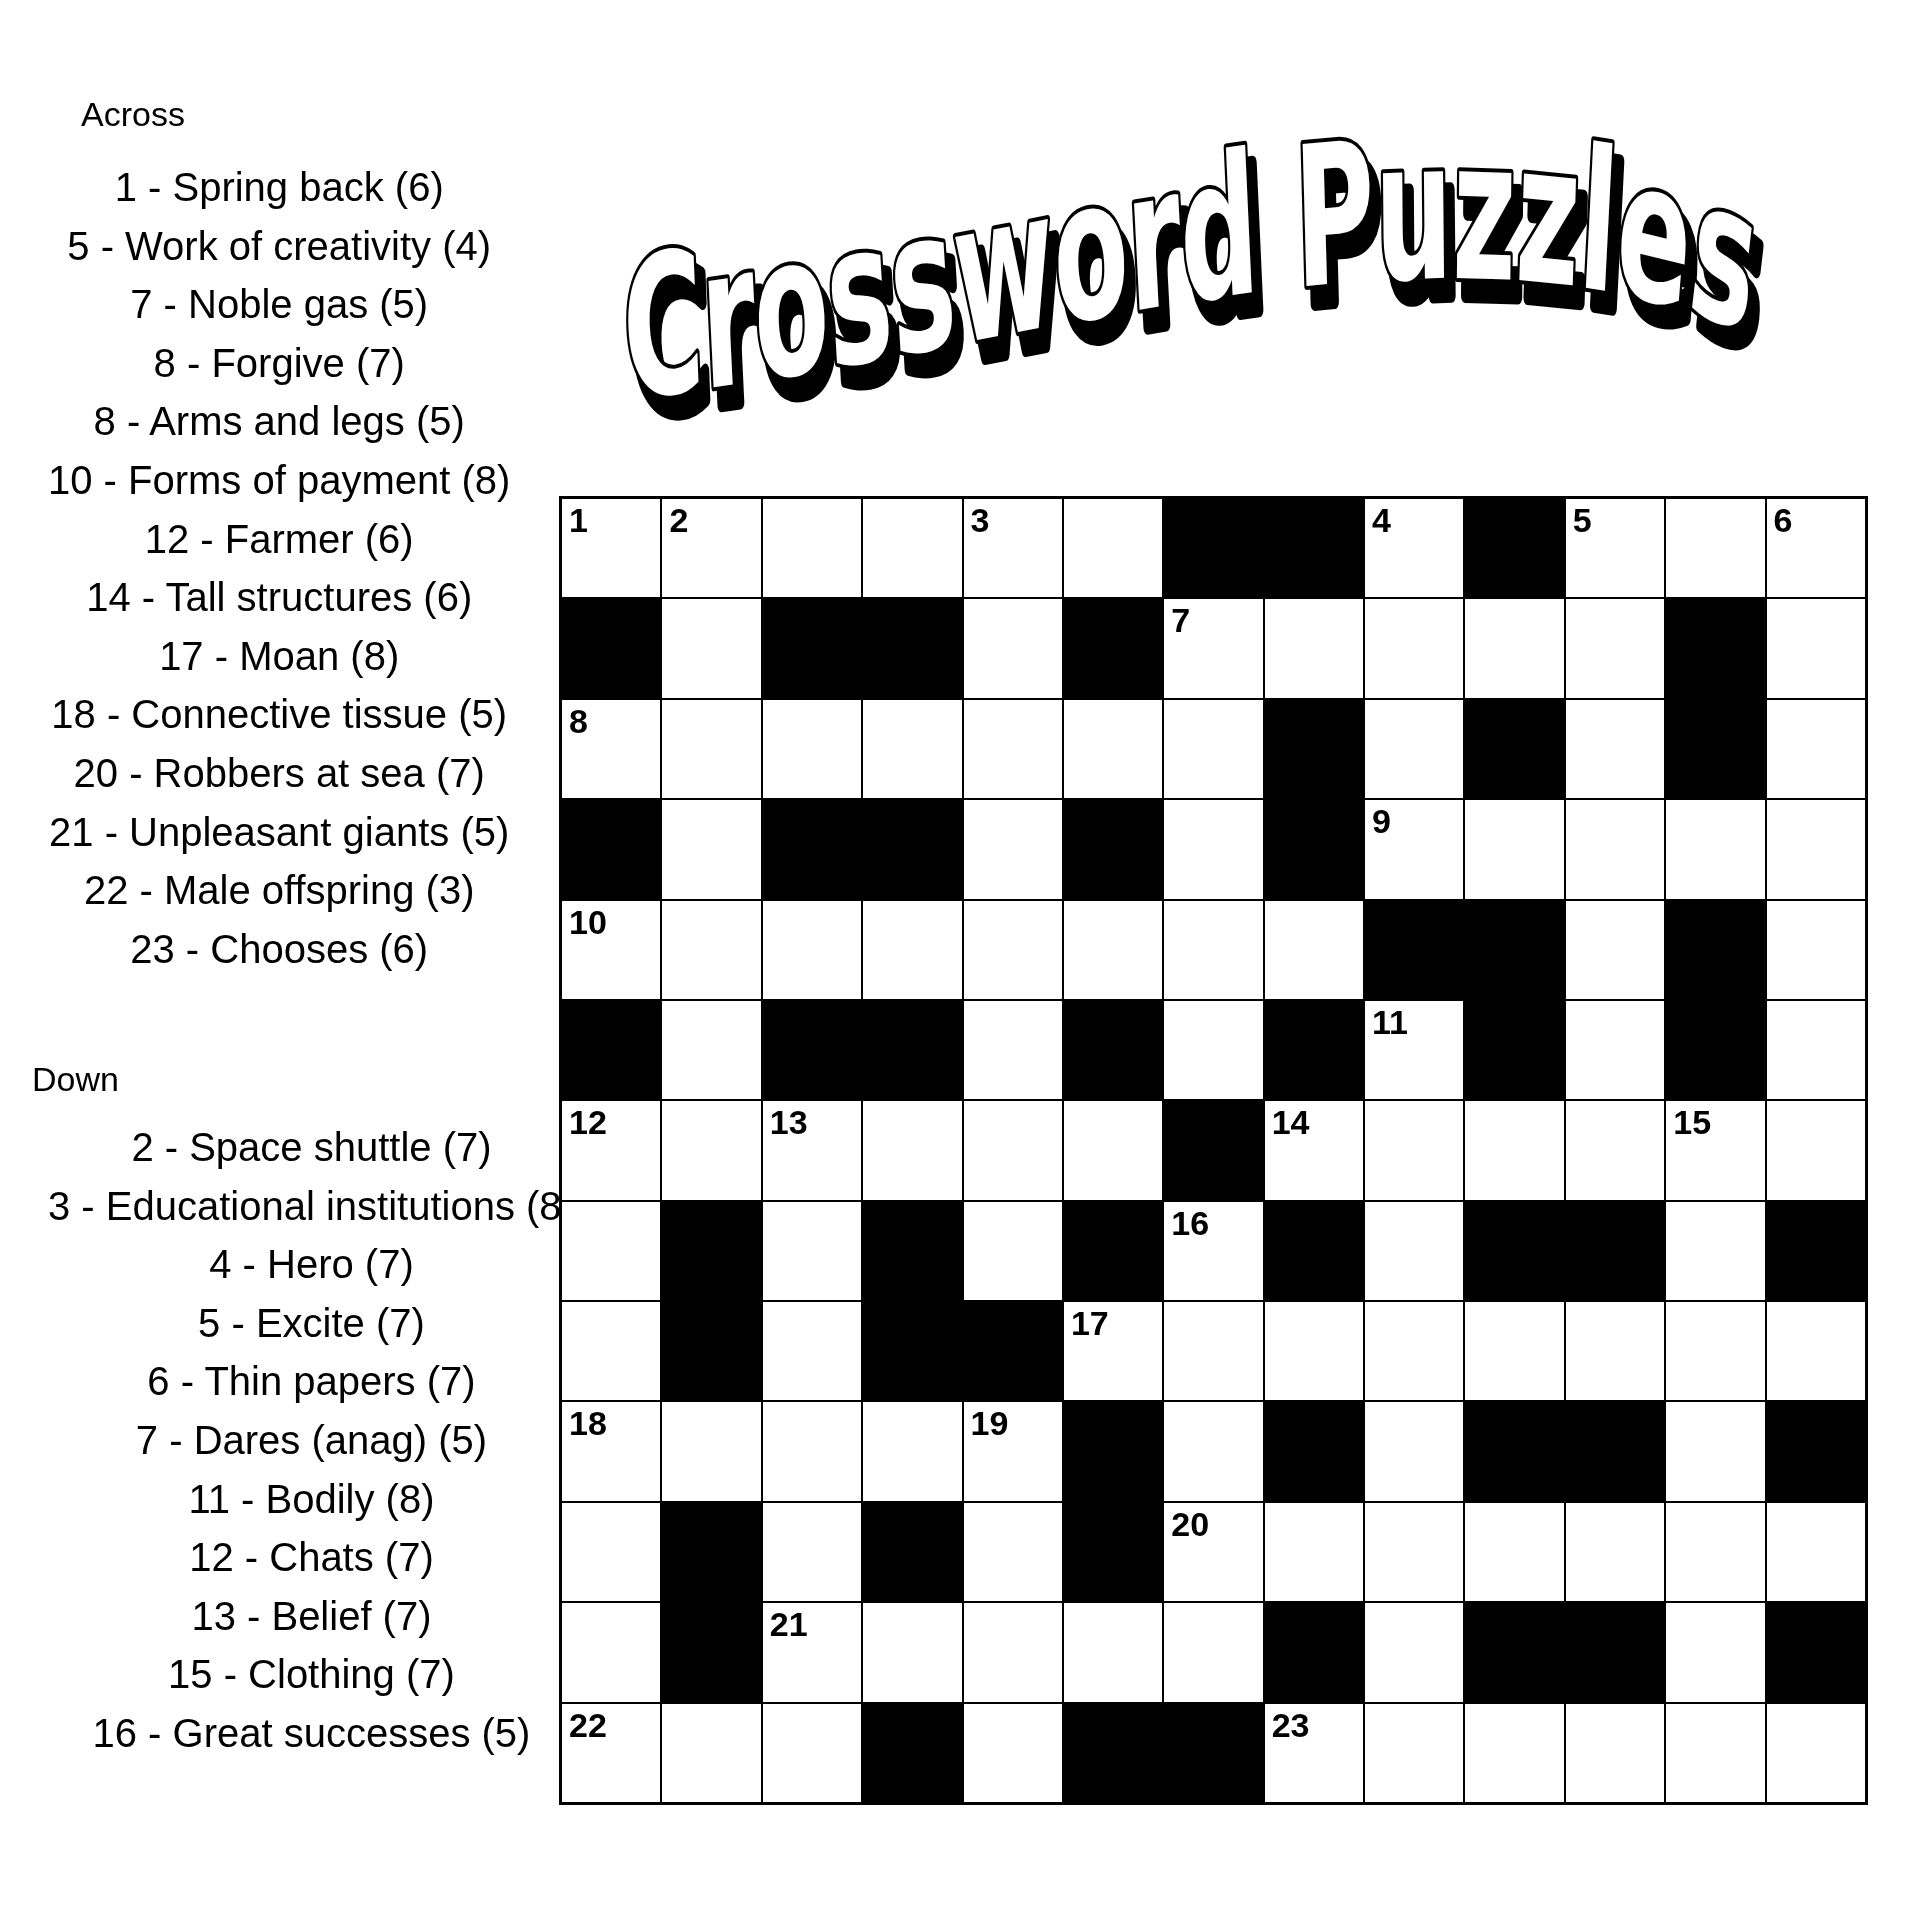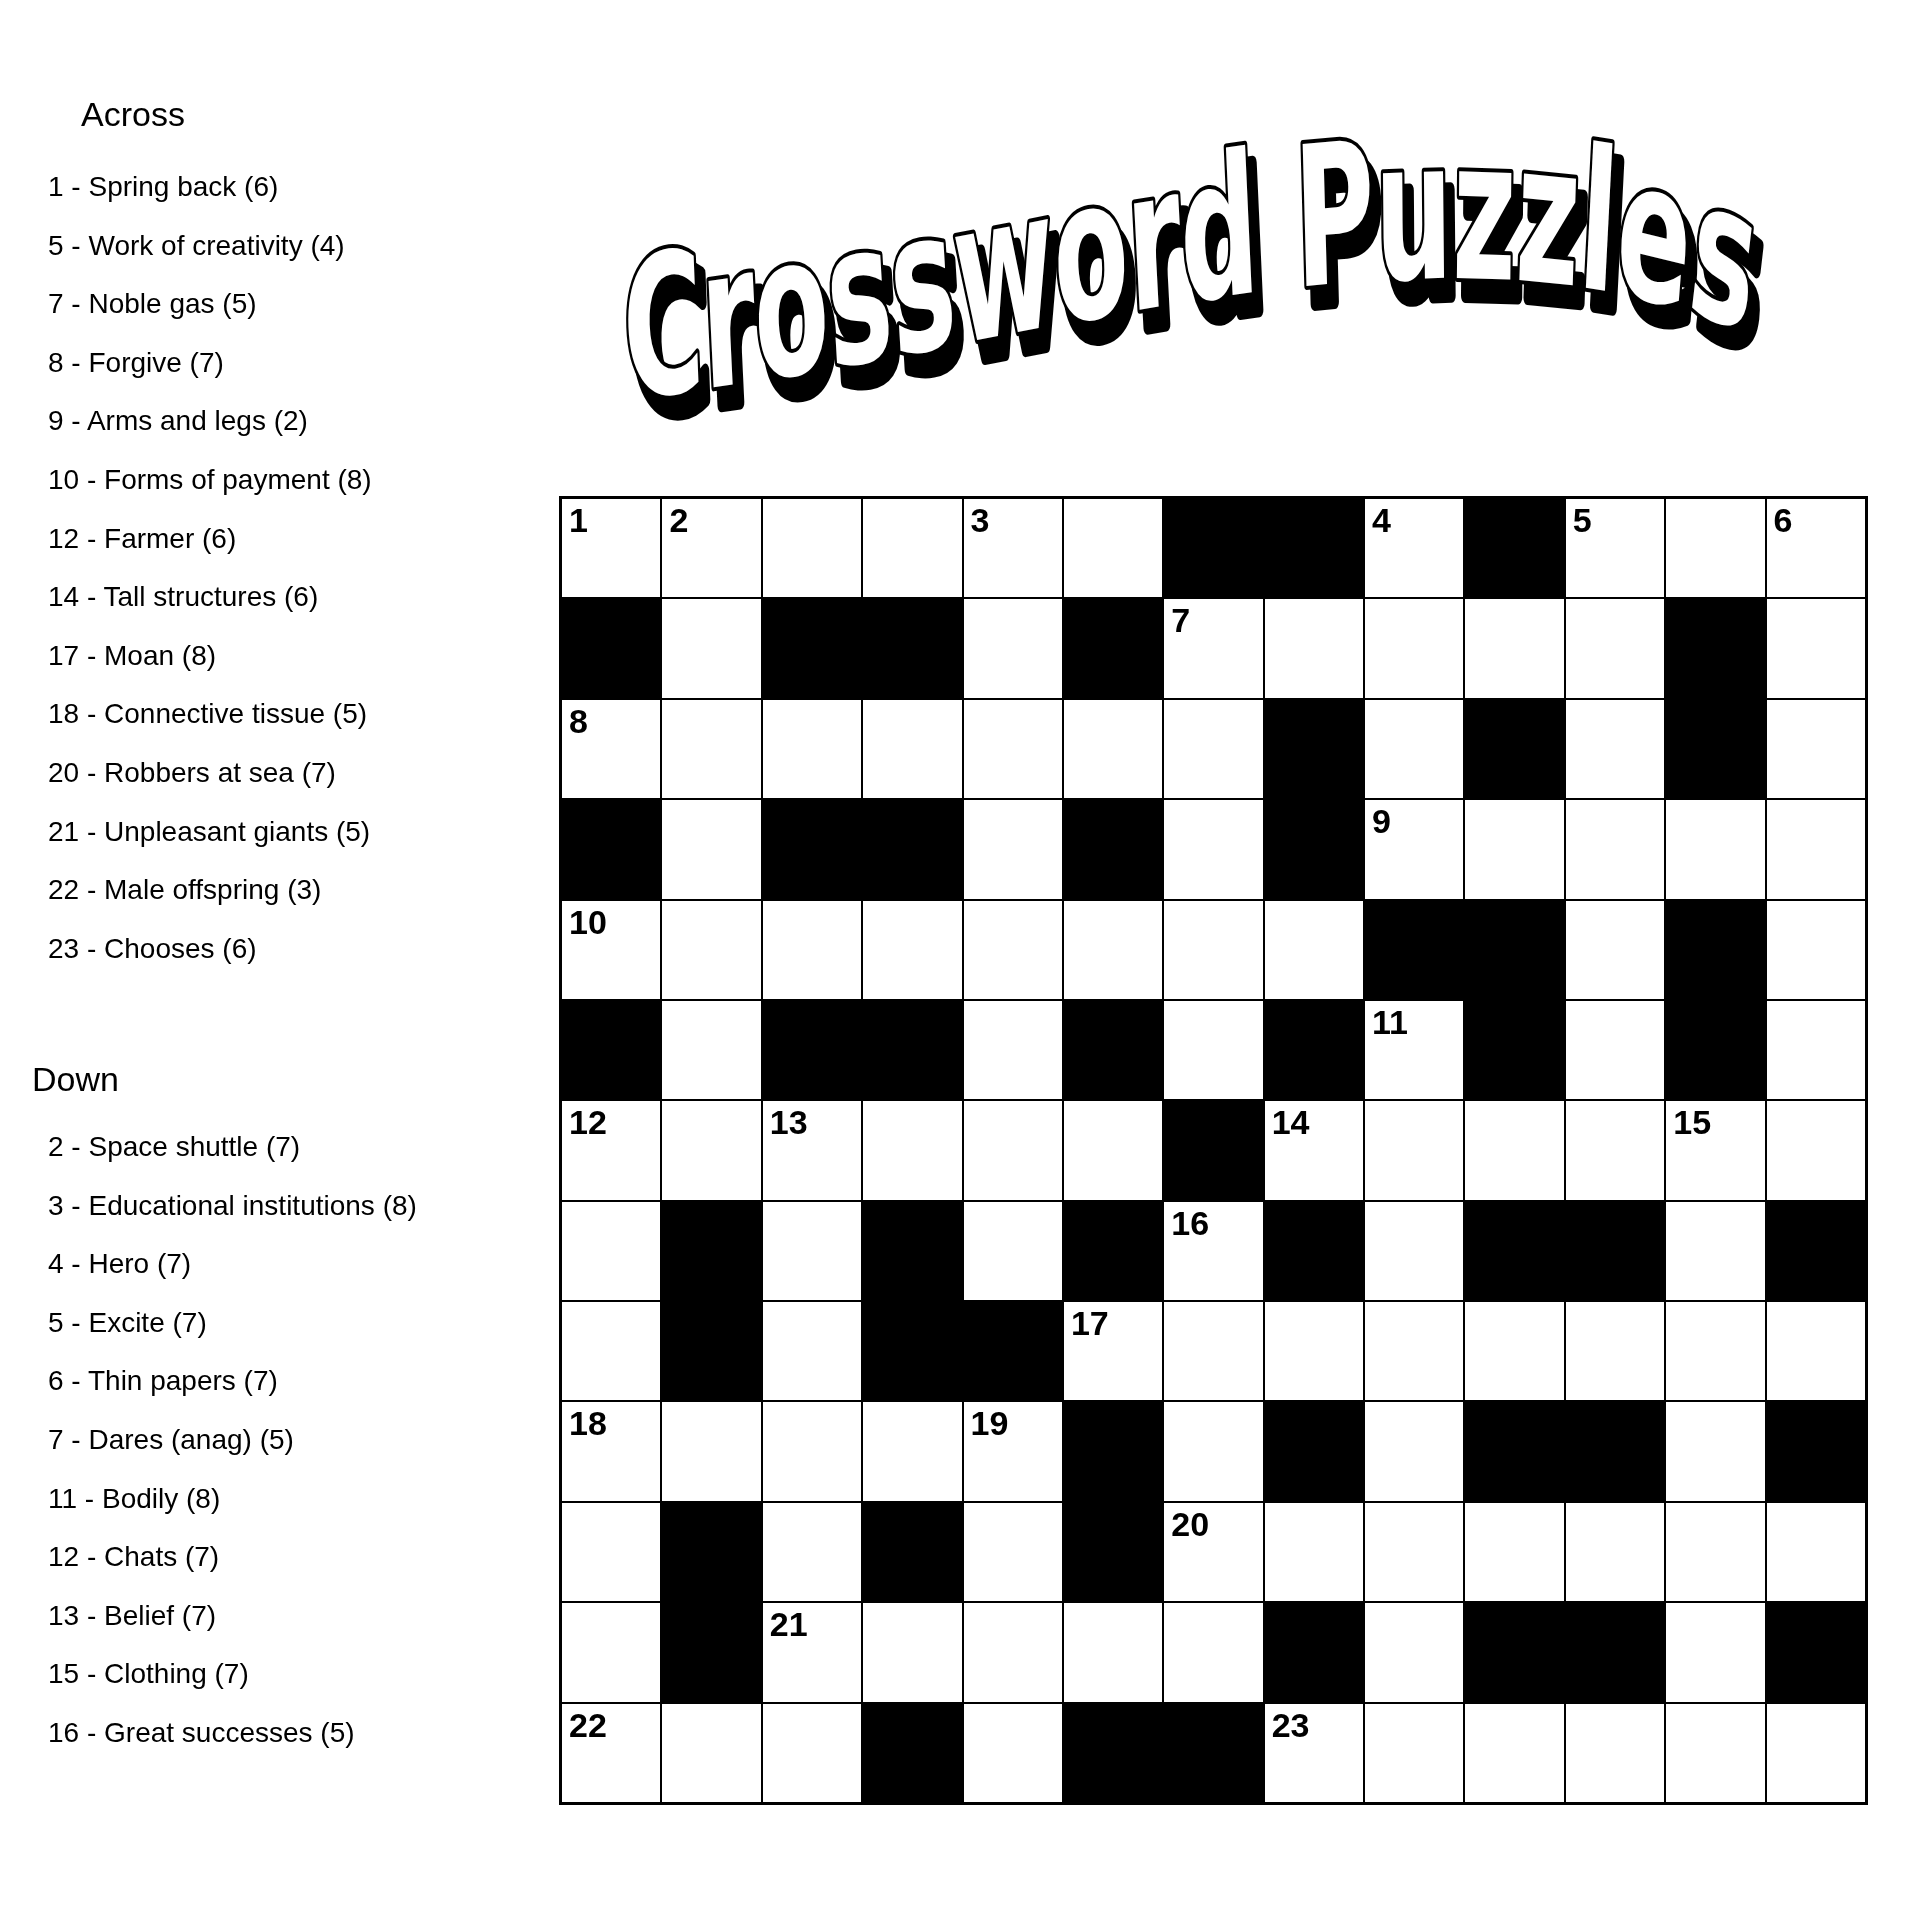--- a/index.html
+++ b/index.html
@@ -21,22 +21,23 @@
   #across-header { left: 81px; top: 97px; }
   #down-header  { left: 32px; top: 1062px; }
   .clue-list {
     position: absolute;
     left: 48px;
     white-space: nowrap;
   }
   #across-list { top: 158px; }
   #down-list   { top: 1118px; }
   .clue {
-    font-size: 28px;
+    font-size: 40px;
     line-height: 58.6px;
+    text-align: center;
   }
   #grid {
     position: absolute;
     left: 559px;
     top: 496px;
     width: 1309px;
     height: 1309px;
     display: grid;
     grid-template-columns: repeat(13, 1fr);
     grid-template-rows: repeat(13, 1fr);
@@ -97,21 +98,21 @@
     <text class="logo logo-main"><textPath href="#title-arc">Crossword Puzzles</textPath></text>
   </g>
 </svg>
 
 <h2 class="hdr" id="across-header">Across</h2>
 <div class="clue-list" id="across-list">
     <div class="clue">1 - Spring back (6)</div>
     <div class="clue">5 - Work of creativity (4)</div>
     <div class="clue">7 - Noble gas (5)</div>
     <div class="clue">8 - Forgive (7)</div>
-    <div class="clue">9 - Arms and legs (2)</div>
+    <div class="clue">8 - Arms and legs (5)</div>
     <div class="clue">10 - Forms of payment (8)</div>
     <div class="clue">12 - Farmer (6)</div>
     <div class="clue">14 - Tall structures (6)</div>
     <div class="clue">17 - Moan (8)</div>
     <div class="clue">18 - Connective tissue (5)</div>
     <div class="clue">20 - Robbers at sea (7)</div>
     <div class="clue">21 - Unpleasant giants (5)</div>
     <div class="clue">22 - Male offspring (3)</div>
     <div class="clue">23 - Chooses (6)</div>
   </div>

